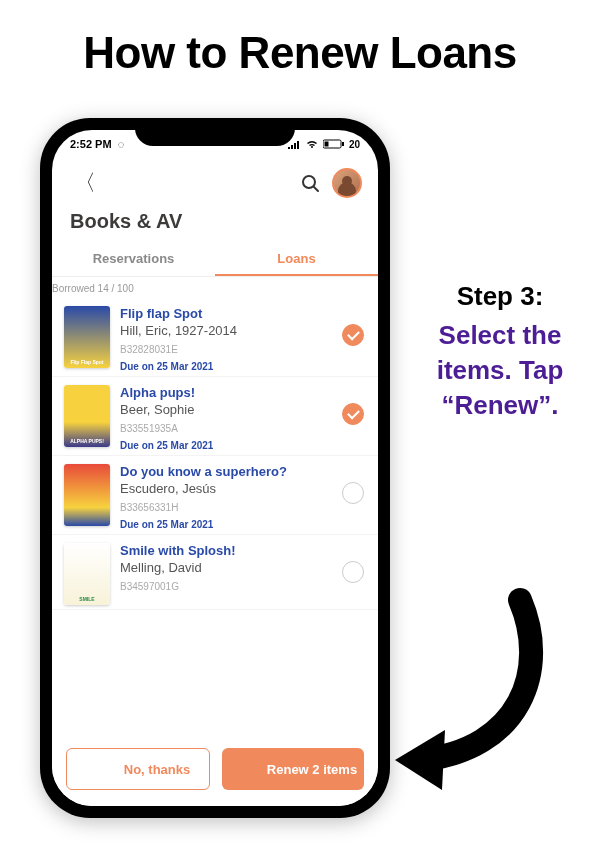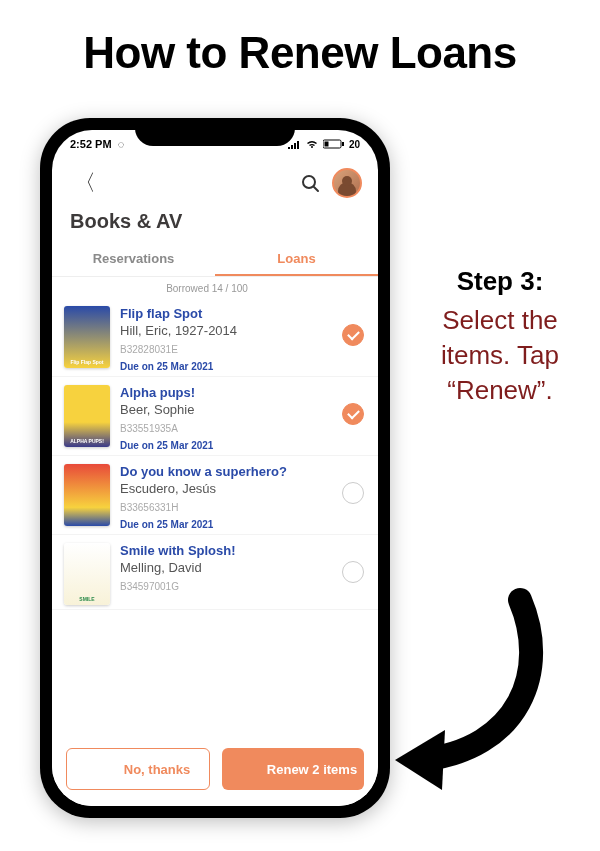--- a/index.html
+++ b/index.html
@@ -91,21 +91,21 @@
     display:flex;
     border-bottom: 1px solid #eee;
   }
   .tab {
     flex:1; text-align:center; padding:10px 0 8px 0;
     font-size: 13px; font-weight:600; color:#8a8a8a;
     cursor:pointer;
   }
   .tab.active { color:#f08a5d; border-bottom:2px solid #f08a5d; }
   .borrowed-count {
-    text-align:center; font-size:10px; color:#999;
+    text-align:left; font-size:10px; color:#999;
     padding: 6px 16px 4px 0;
   }
   .list { flex:1; overflow:hidden; }
   .item {
     display:flex; align-items:flex-start;
     padding: 8px 14px 4px 12px;
     gap:10px;
     border-bottom:1px solid #f3f3f3;
     position:relative;
   }
@@ -146,26 +146,26 @@
     flex:1; height:42px; border-radius:6px;
     display:flex; align-items:center; justify-content:center;
     font-size:13px; font-weight:600; cursor:pointer;padding-left:38px;
   }
   .btn.secondary { border:1px solid #f08a5d; color:#f08a5d; background:#fff; }
   .btn.primary { background:#f08a5d; color:#fff; }
   
   .instructions {
     position:absolute;
     left: 410px;
-    top: 266px;
+    top: 281px;
     width: 180px;
     text-align:center;
   }
   .step-label { font-size:26px; font-weight:900; color:#000; margin-bottom:6px; }
-  .step-text { font-size:26px; font-weight:400; color:#7f1d1d; line-height:1.35; }
+  .step-text { font-size:26px; font-weight:700; color:#4c1d95; line-height:1.35; }
   .arrow {
     position:absolute;
     left: 370px;
     top: 580px;
     width: 200px;
     height: 230px;
     pointer-events:none;
   }
 </style>
 </head>

